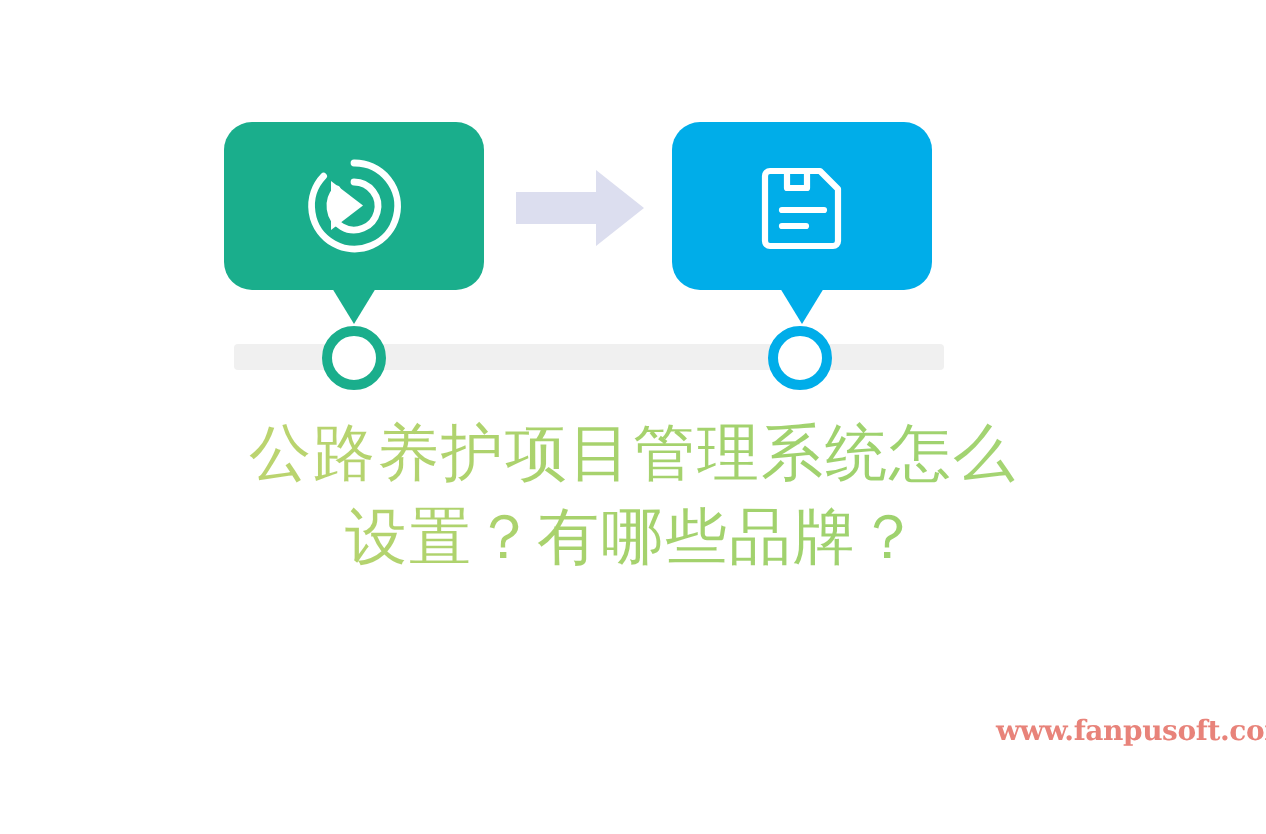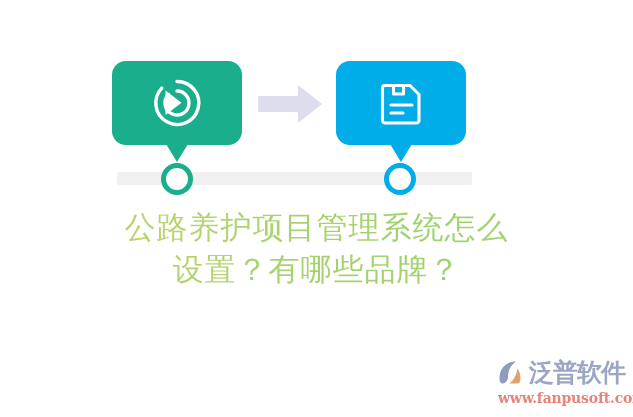--- a/index.html
+++ b/index.html
@@ -187,25 +187,16 @@
       </svg>
     </span>
     <span class="tail"></span>
   </div>
   <div class="node node-blue"></div>
 
   <div class="headline">公路养护项目管理系统怎么
 设置？有哪些品牌？</div>
 
   <div class="watermark">
-    <div class="wm-row">
-      <span class="wm-mark">
-        <svg viewBox="0 0 30 30" width="30" height="30" aria-hidden="true">
-          <path d="M2.5 20.5 C2.5 9.5 9.5 3.5 19 3.5 C13.5 7.5 11 12.5 11 18.5 C11 22.5 8.5 25.5 5.5 25.5 C3.8 25.5 2.5 23.6 2.5 20.5 Z" fill="#8e9cc0"></path>
-          <path d="M12.5 25.5 C16.5 22.5 19.5 17 20.5 10.5 C22.5 13.5 23.5 17 23.5 20.5 C23.5 23 22.5 25.5 20.5 25.5 Z" fill="#e2a06a"></path>
-        </svg>
-      </span>
-      <span class="wm-name">泛普软件</span>
-    </div>
     <div class="wm-url">www.fanpusoft.com</div>
   </div>
 
 </div>
 
 </body></html>

